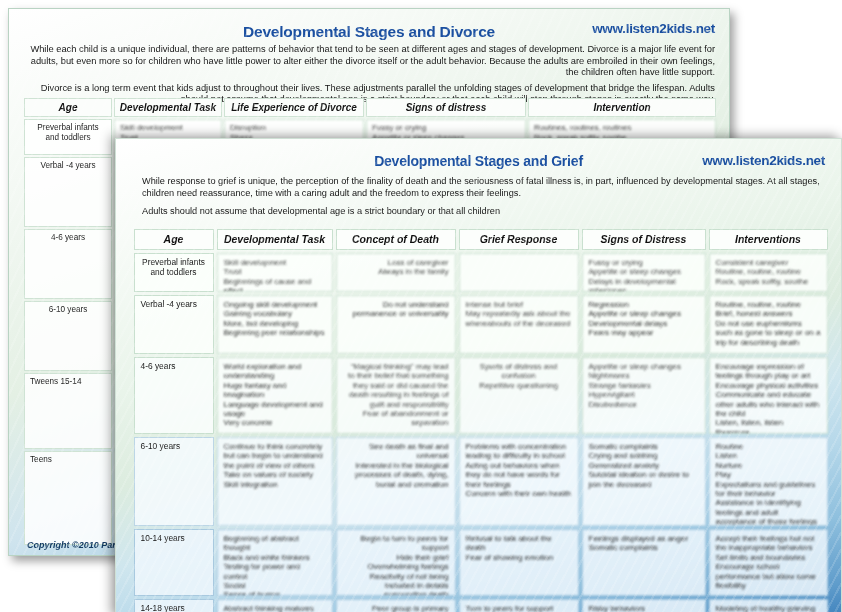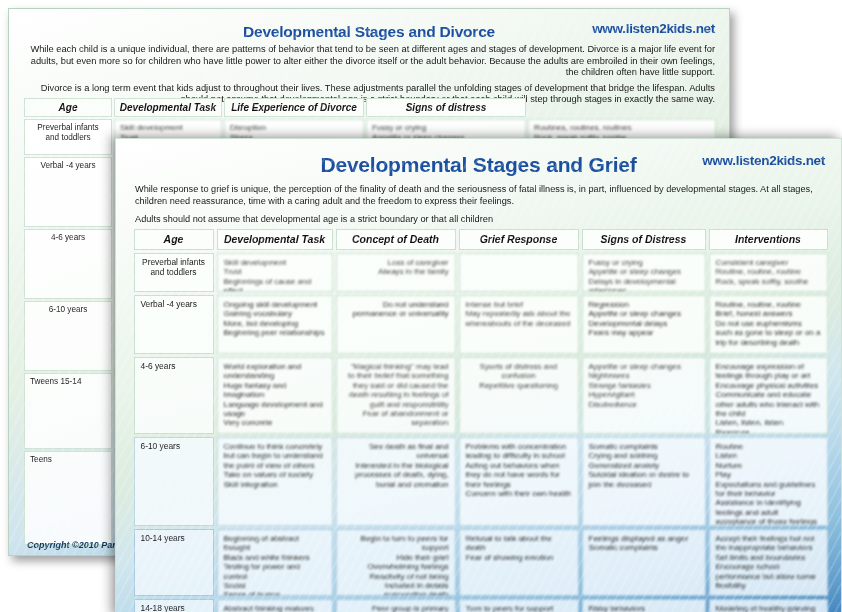--- a/index.html
+++ b/index.html
@@ -75,27 +75,27 @@
     border:1px solid #cfe0d5;
     box-shadow:-5px -3px 10px rgba(0,0,0,.30), 4px 5px 10px rgba(0,0,0,.30);
   }
   #sheet-grief::after{
     content:"";position:absolute;inset:0;pointer-events:none;
     background:repeating-linear-gradient(118deg,rgba(255,255,255,.30) 0 2px,rgba(255,255,255,0) 2px 8px);
     opacity:.5;
   }
   .gr-head{position:absolute;left:0;right:0;top:0;height:88px;padding:8px 16px 0 16px;box-sizing:border-box;}
   .gr-title{
-    text-align:center;color:#1a4fa0;font-weight:bold;font-size:21px;letter-spacing:-.2px;
+    text-align:center;color:#1a4fa0;font-weight:bold;font-size:14px;letter-spacing:-.2px;
     margin:6px 0 7px 0;
   }
   .gr-url{
     position:absolute;right:16px;top:14px;color:#1a4fa0;font-weight:bold;font-size:13.5px;letter-spacing:-.3px;
   }
-  .gr-para{font-size:9.2px;color:#111;line-height:11.6px;margin:0 0 7px 3px;}
+  .gr-para{font-size:9.2px;color:#111;line-height:11.6px;margin:0 0 7px 10px;}
 
   .gr-table{position:absolute;left:16px;top:88px;width:697px;}
   .gr-row{display:flex;}
   .gr-cell{
     box-sizing:border-box;background:rgba(255,255,255,.80);
     border:1px solid #c9e0cf;margin:1.5px;padding:4px 6px;
     font-size:8px;line-height:9.4px;color:#222;overflow:hidden;
   }
   .gr-hdr .gr-cell{
     text-align:center;font-style:italic;font-weight:bold;font-size:10.5px;
@@ -128,20 +128,21 @@
     <p class="div-para">Divorce is a long term event that kids adjust to throughout their lives.  These adjustments parallel the unfolding stages of development that bridge the lifespan.  Adults should not assume that developmental age is a strict boundary or that each child will step through stages in exactly the same way.</p>
   </div>
 
   <div class="div-table">
 
     <div class="div-row div-hdr">
       <div class="div-cell c-age">Age</div>
       <div class="div-cell c-task">Developmental Task</div>
       <div class="div-cell c-life">Life Experience of Divorce</div>
       <div class="div-cell c-signs">Signs of distress</div>
+      <div class="div-cell c-int">Intervention</div>
     </div>
 
     <div class="div-row" style="height:38px">
       <div class="div-cell c-age div-age-label">Preverbal infants and toddlers</div>
       <div class="div-cell c-task blurtext strong" style="white-space: pre-line;">Skill development
 Trust
 Cause and effect</div>
       <div class="div-cell c-life blurtext strong" style="white-space: pre-line;">Disruption
 Stress</div>
       <div class="div-cell c-signs blurtext strong" style="white-space: pre-line;">Fussy or crying

